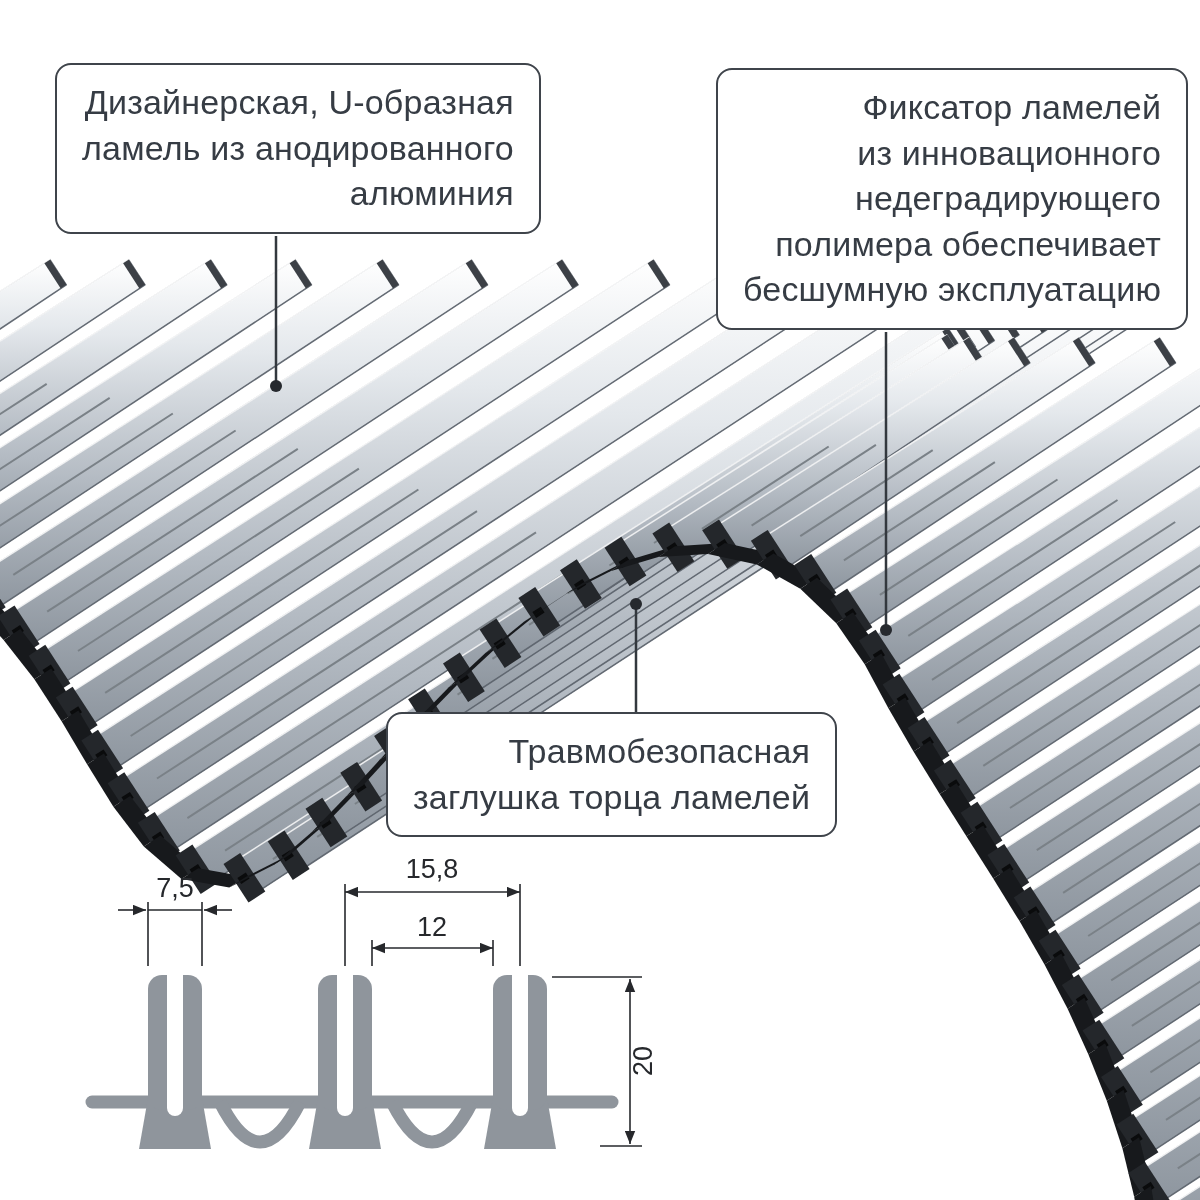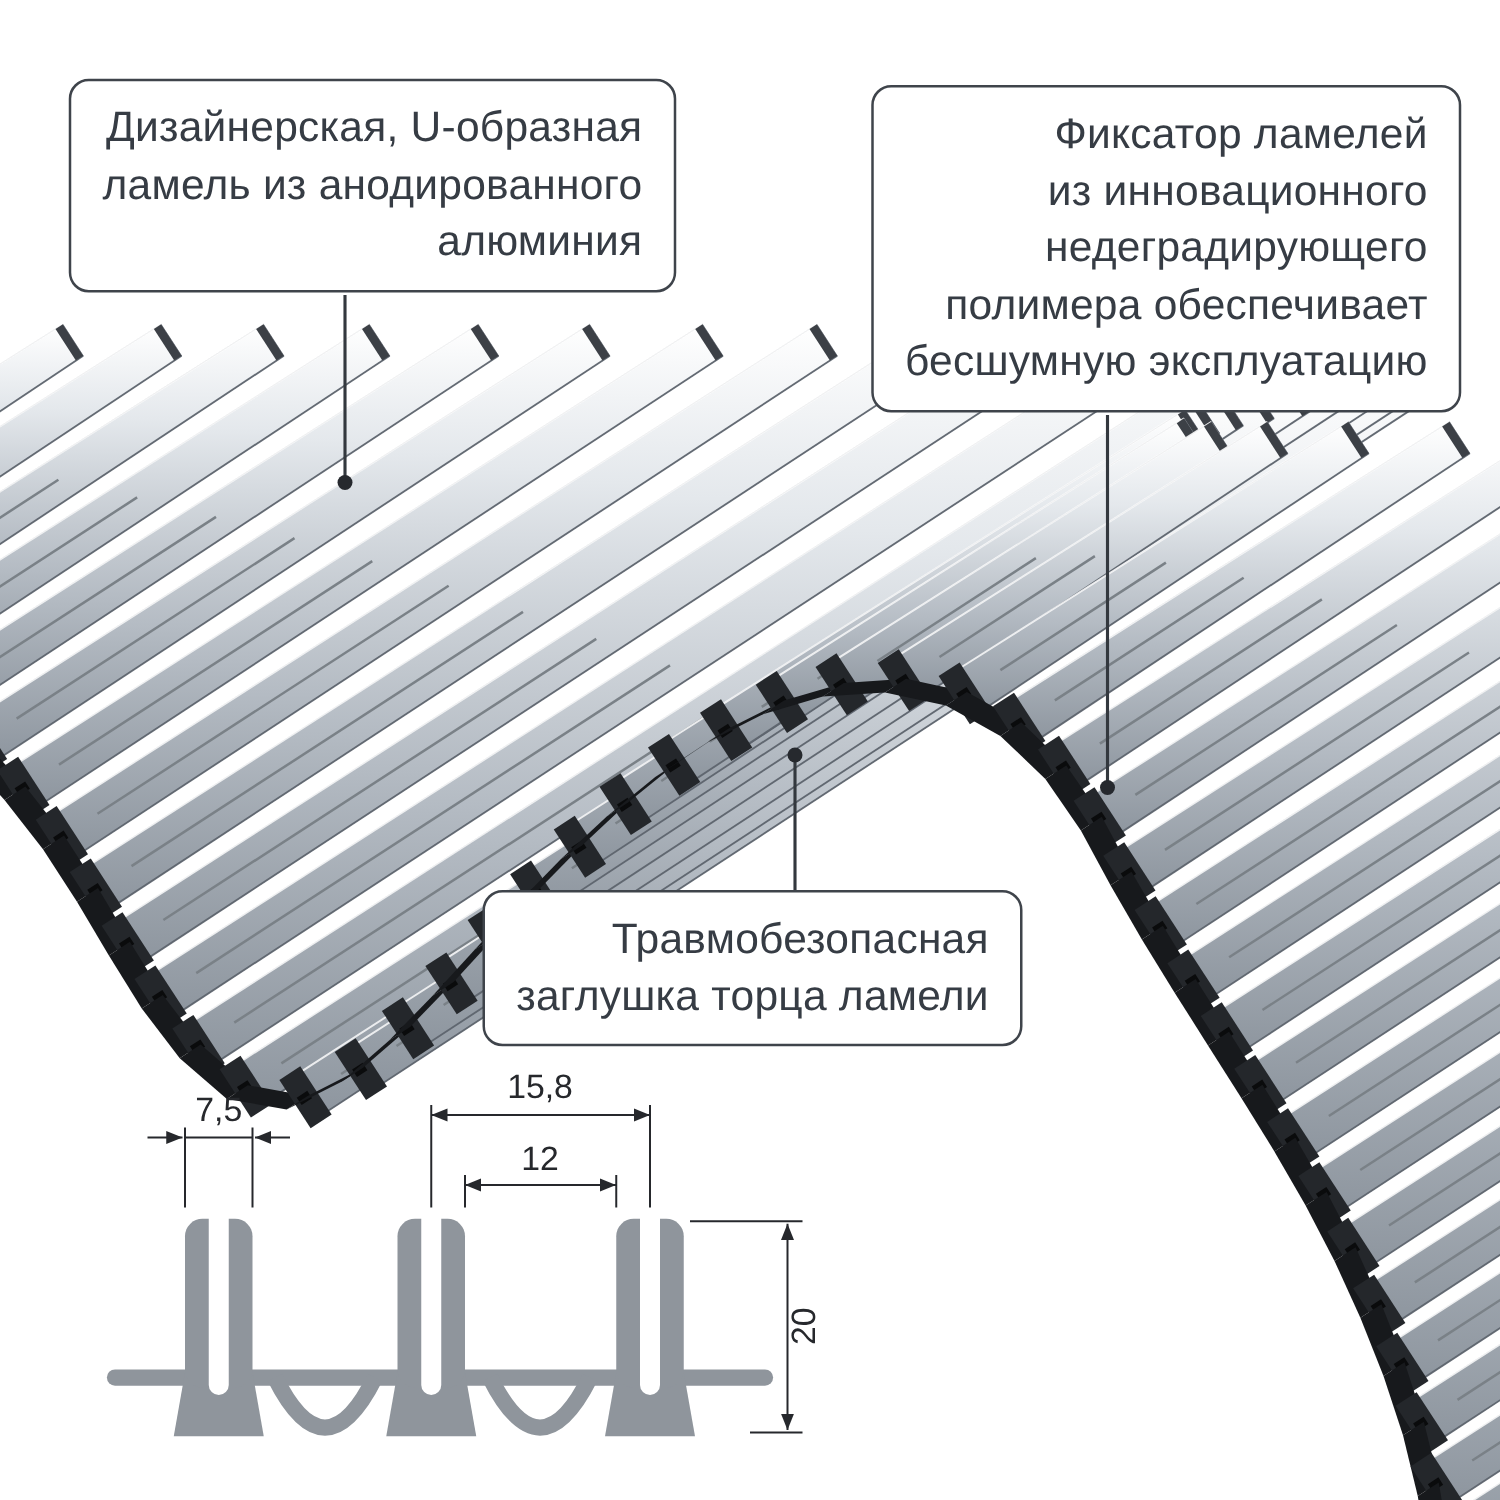--- a/index.html
+++ b/index.html
@@ -424,20 +424,20 @@
     <line x1="600" y1="1146" x2="642" y2="1146" stroke="#26282c" stroke-width="1.6"></line>
     <line x1="630" y1="979" x2="630" y2="1144" stroke="#26282c" stroke-width="1.6" marker-start="url(#arr)" marker-end="url(#arr)"></line>
     <text transform="rotate(-90 652 1061)" x="652" y="1061" text-anchor="middle">20</text>
   </g>
 </svg>
 
 <div class="callout" style="left:55px;top:63px;">Дизайнерская, U-образная
 ламель из анодированного
 алюминия</div>
 
-<div class="callout" style="left:697px;top:68px;">Фиксатор ламелей
+<div class="callout" style="left:716px;top:68px;">Фиксатор ламелей
 из инновационного
 недеградирующего
 полимера обеспечивает
 бесшумную эксплуатацию</div>
 
 <div class="callout" style="left:386px;top:712px;">Травмобезопасная
-заглушка торца ламели</div>
+заглушка торца ламелей</div>
 
 </body></html>

